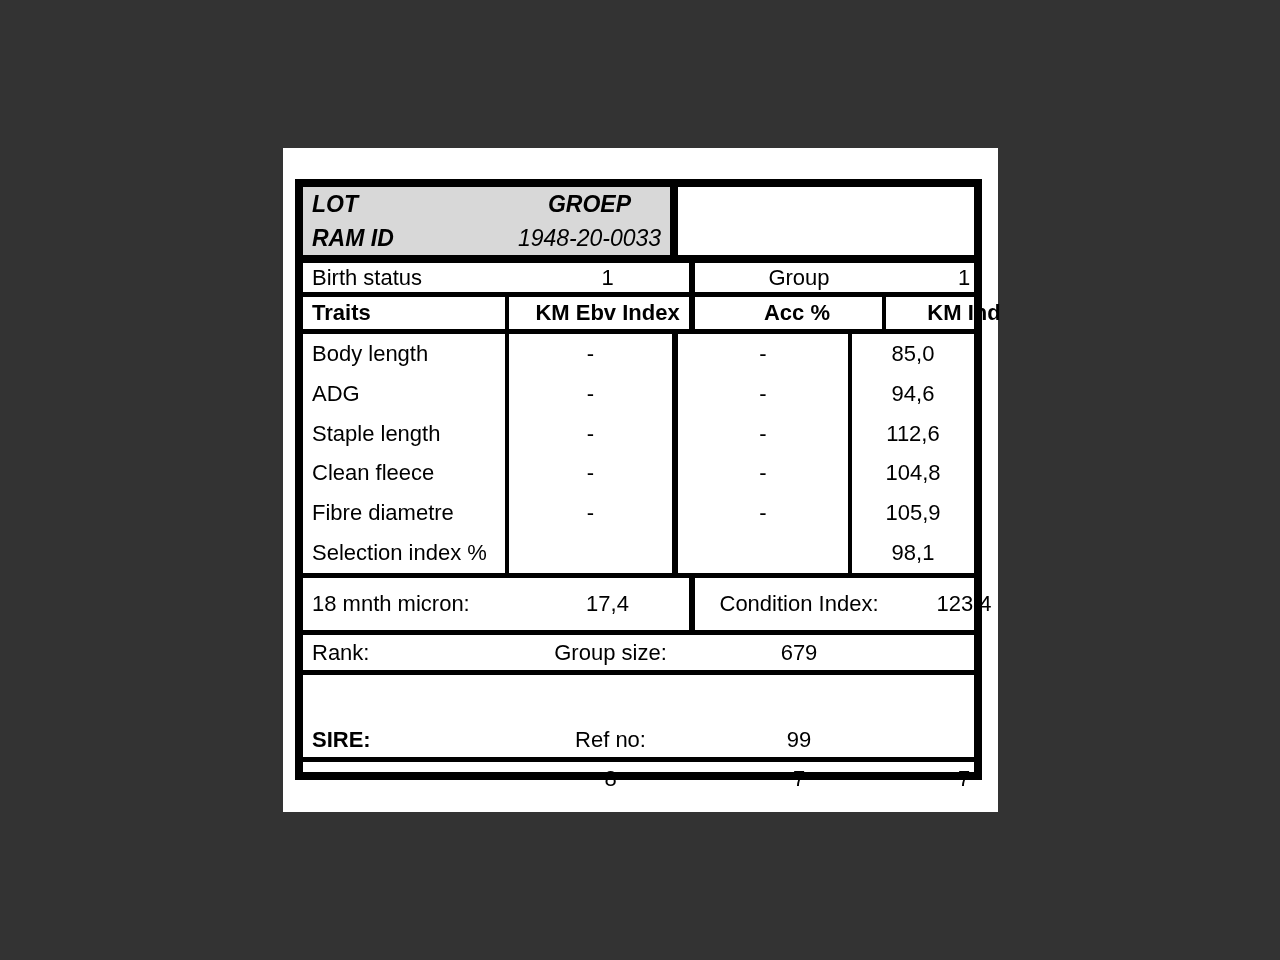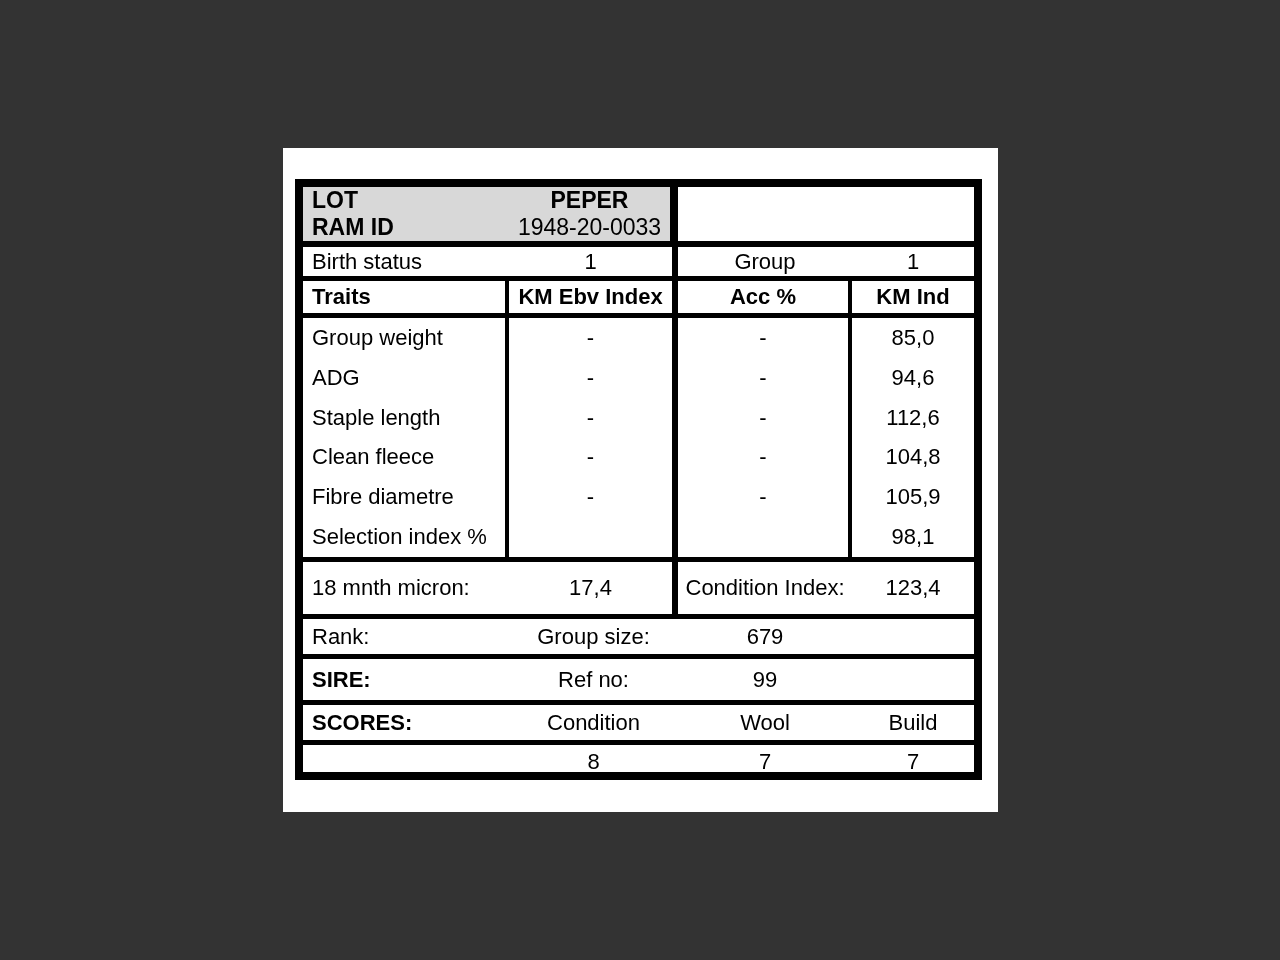--- a/index.html
+++ b/index.html
@@ -24,33 +24,35 @@
     border: 8px solid #000000;
     background: #ffffff;
     font-size: 22px;
   }
   
   .row {
     display: grid;
     grid-template-columns: 206px 169px 174px 122px;
     align-items: center;
     border-bottom: 5px solid #000000;
+    gap: 17px;
   }
   .cell { text-align: center; overflow: hidden; white-space: nowrap; }
   .cell.left { text-align: left; padding-left: 9px; }
   .vr-thin { border-right: 4px solid #000000; align-self: stretch; display: flex; align-items: center; }
   .vr-thin.ctr { justify-content: center; }
   .vr-mid  { border-right: 6px solid #000000; align-self: stretch; display: flex; align-items: center; justify-content: center; }
   .bold { font-weight: bold; }
   
   .hdr {
     display: grid;
     grid-template-columns: 375px 296px;
-    height: 60px;
+    height: 76px;
     border-bottom: 8px solid #000000;
+    font-style: italic;
   }
   .hdr-left {
     background: #d8d8d8;
     border-right: 8px solid #000000;
     display: grid;
     grid-template-rows: 1fr 1fr;
     font-size: 23px;
   }
   .hdr-line {
     display: grid;
@@ -58,21 +60,21 @@
     align-items: center;
   }
   .hdr-line .lbl { font-weight: bold; padding-left: 9px; }
   .hdr-line .val { text-align: center; }
   .hdr-right { background: #ffffff; }
   
   .row.birth  { height: 34px; }
   .row.thead  { height: 37px; font-weight: bold; }
   .row.mrow   { height: 57px; }
   .row.rrow   { height: 40px; }
-  .row.srow   { height: 46px; }
+  .row.srow   { height: 39px; margin-top: 48px; }
   .row.scores { height: 40px; }
   .row.vals   { height: 34px; border-bottom: none; }
   
   .tblock {
     display: grid;
     grid-template-columns: 206px 169px 174px 122px;
     grid-template-rows: repeat(6, 1fr);
     height: 244px;
     border-bottom: 5px solid #000000;
   }
@@ -82,21 +84,21 @@
 </head>
 <body>
 
 <div class="paper">
   <div class="card">
 
     <div class="hdr">
       <div class="hdr-left">
         <div class="hdr-line">
           <span class="lbl">LOT</span>
-          <span class="val bold">PEPER</span>
+          <span class="val bold">GROEP</span>
         </div>
         <div class="hdr-line">
           <span class="lbl">RAM ID</span>
           <span class="val">1948-20-0033</span>
         </div>
       </div>
       <div class="hdr-right"></div>
     </div>
 
     <div class="row birth">
@@ -107,21 +109,21 @@
     </div>
 
     <div class="row thead">
       <div class="cell left vr-thin">Traits</div>
       <div class="cell vr-mid">KM Ebv Index</div>
       <div class="cell vr-thin ctr">Acc %</div>
       <div class="cell">KM Ind</div>
     </div>
 
     <div class="tblock">
-      <div class="cell left vr-thin">Group weight</div>
+      <div class="cell left vr-thin">Body length</div>
       <div class="cell vr-mid">-</div>
       <div class="cell vr-thin ctr">-</div>
       <div class="cell">85,0</div>
 
       <div class="cell left vr-thin">ADG</div>
       <div class="cell vr-mid">-</div>
       <div class="cell vr-thin ctr">-</div>
       <div class="cell">94,6</div>
 
       <div class="cell left vr-thin">Staple length</div>
@@ -157,26 +159,20 @@
       <div class="cell">Group size:</div>
       <div class="cell">679</div>
     </div>
 
     <div class="row srow">
       <div class="cell left bold">SIRE:</div>
       <div class="cell">Ref no:</div>
       <div class="cell">99</div>
     </div>
 
-    <div class="row scores">
-      <div class="cell left bold">SCORES:</div>
-      <div class="cell">Condition</div>
-      <div class="cell">Wool</div>
-      <div class="cell">Build</div>
-    </div>
 
     <div class="row vals">
       <div class="cell left"></div>
       <div class="cell">8</div>
       <div class="cell">7</div>
       <div class="cell">7</div>
     </div>
 
   </div>
 </div>

